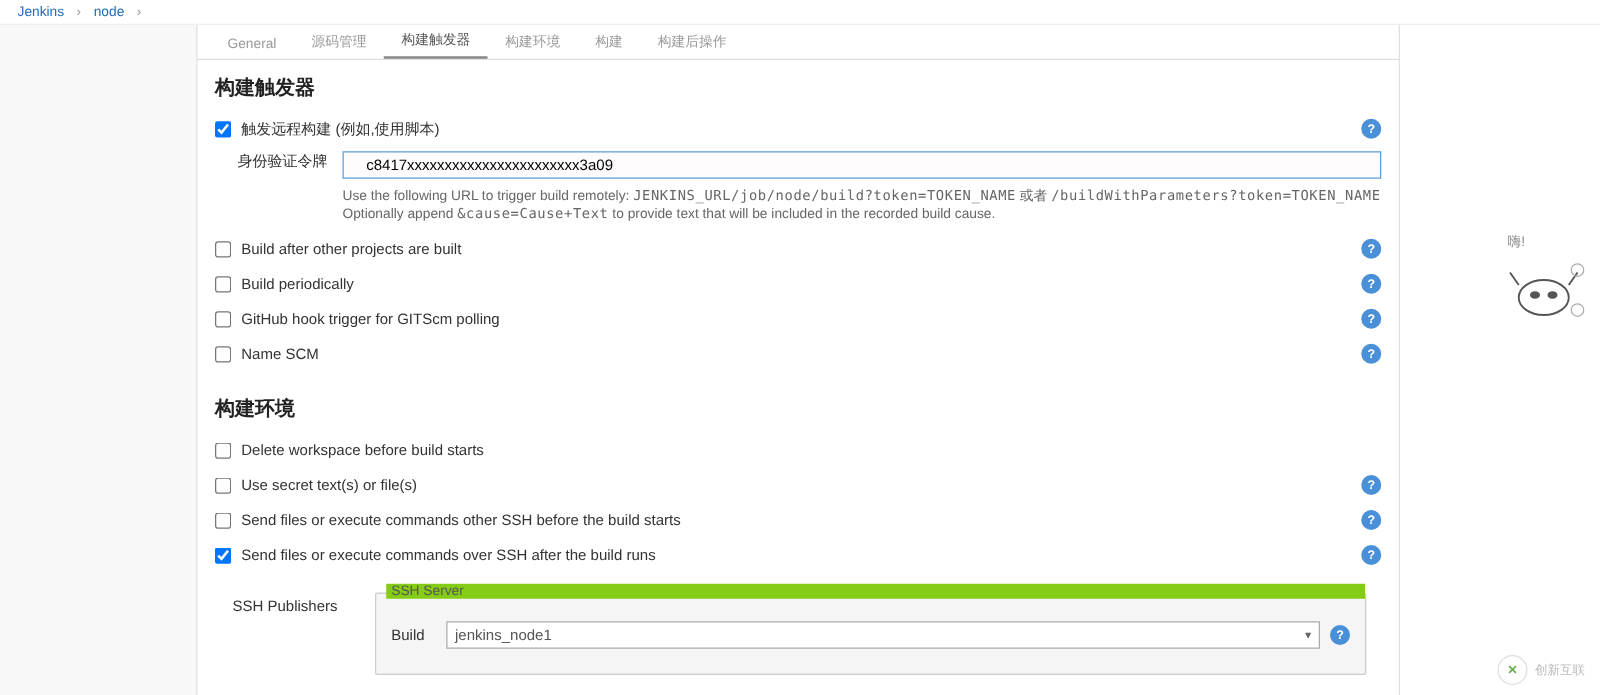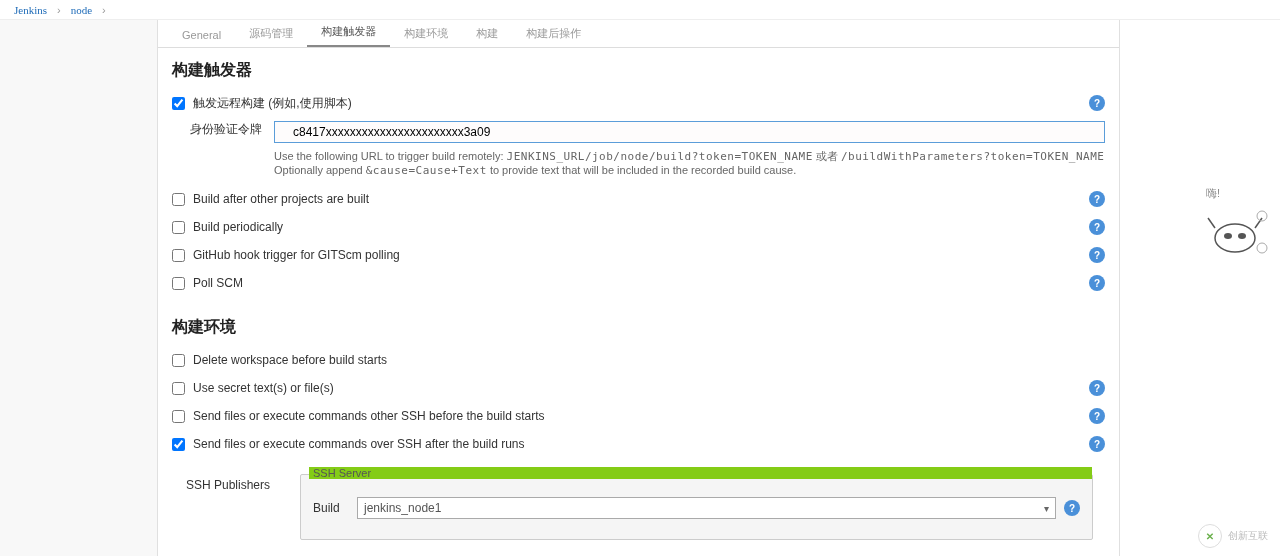--- a/index.html
+++ b/index.html
@@ -1,19 +1,19 @@
 <!DOCTYPE html>
 <html><head>
   <meta charset="utf-8">
   <style>
     * { box-sizing: border-box; margin: 0; padding: 0; font-family: "Helvetica Neue", Arial, sans-serif; }
     body { background: #fff; font-size: 12px; color: #333; }
     
     .breadcrumb { height: 20px; display: flex; align-items: center; padding: 0 8px; background: #fff; border-bottom: 1px solid #eee; font-size: 11px; }
-    .breadcrumb a { color: #1e6bb8; text-decoration: none; padding: 0 6px; font-family: Liberation Serif, serif; }
+    .breadcrumb a { color: #1e6bb8; text-decoration: none; padding: 0 6px; }
     .breadcrumb .sep { color: #999; padding: 0 4px; }
     
     .main-container { display: flex; }
     .left-gutter { width: 157px; background: #f8f8f8; }
     .content-area { flex: 1; border-left: 1px solid #e0e0e0; border-right: 1px solid #e0e0e0; max-width: 963px; background: #fff; }
     
     .tabs { display: flex; border-bottom: 1px solid #ddd; height: 28px; align-items: flex-end; padding-left: 10px; }
     .tab { padding: 6px 14px; color: #999; cursor: pointer; font-size: 11px; }
     .tab.active { color: #555; border-bottom: 2px solid #888; }
     
@@ -113,21 +113,21 @@
         <span class="row-label">Build periodically</span>
         <span class="help-icon">?</span>
       </div>
       <div class="row">
         <input type="checkbox" class="cb" style="">
         <span class="row-label">GitHub hook trigger for GITScm polling</span>
         <span class="help-icon">?</span>
       </div>
       <div class="row">
         <input type="checkbox" class="cb" style="">
-        <span class="row-label">Poll SCM</span>
+        <span class="row-label">Name SCM</span>
         <span class="help-icon">?</span>
       </div>
     </div>
 
     <div class="section">
       <div class="section-title">构建环境</div>
 
       <div class="row">
         <input type="checkbox" class="cb" style="">
         <span class="row-label">Delete workspace before build starts</span>

